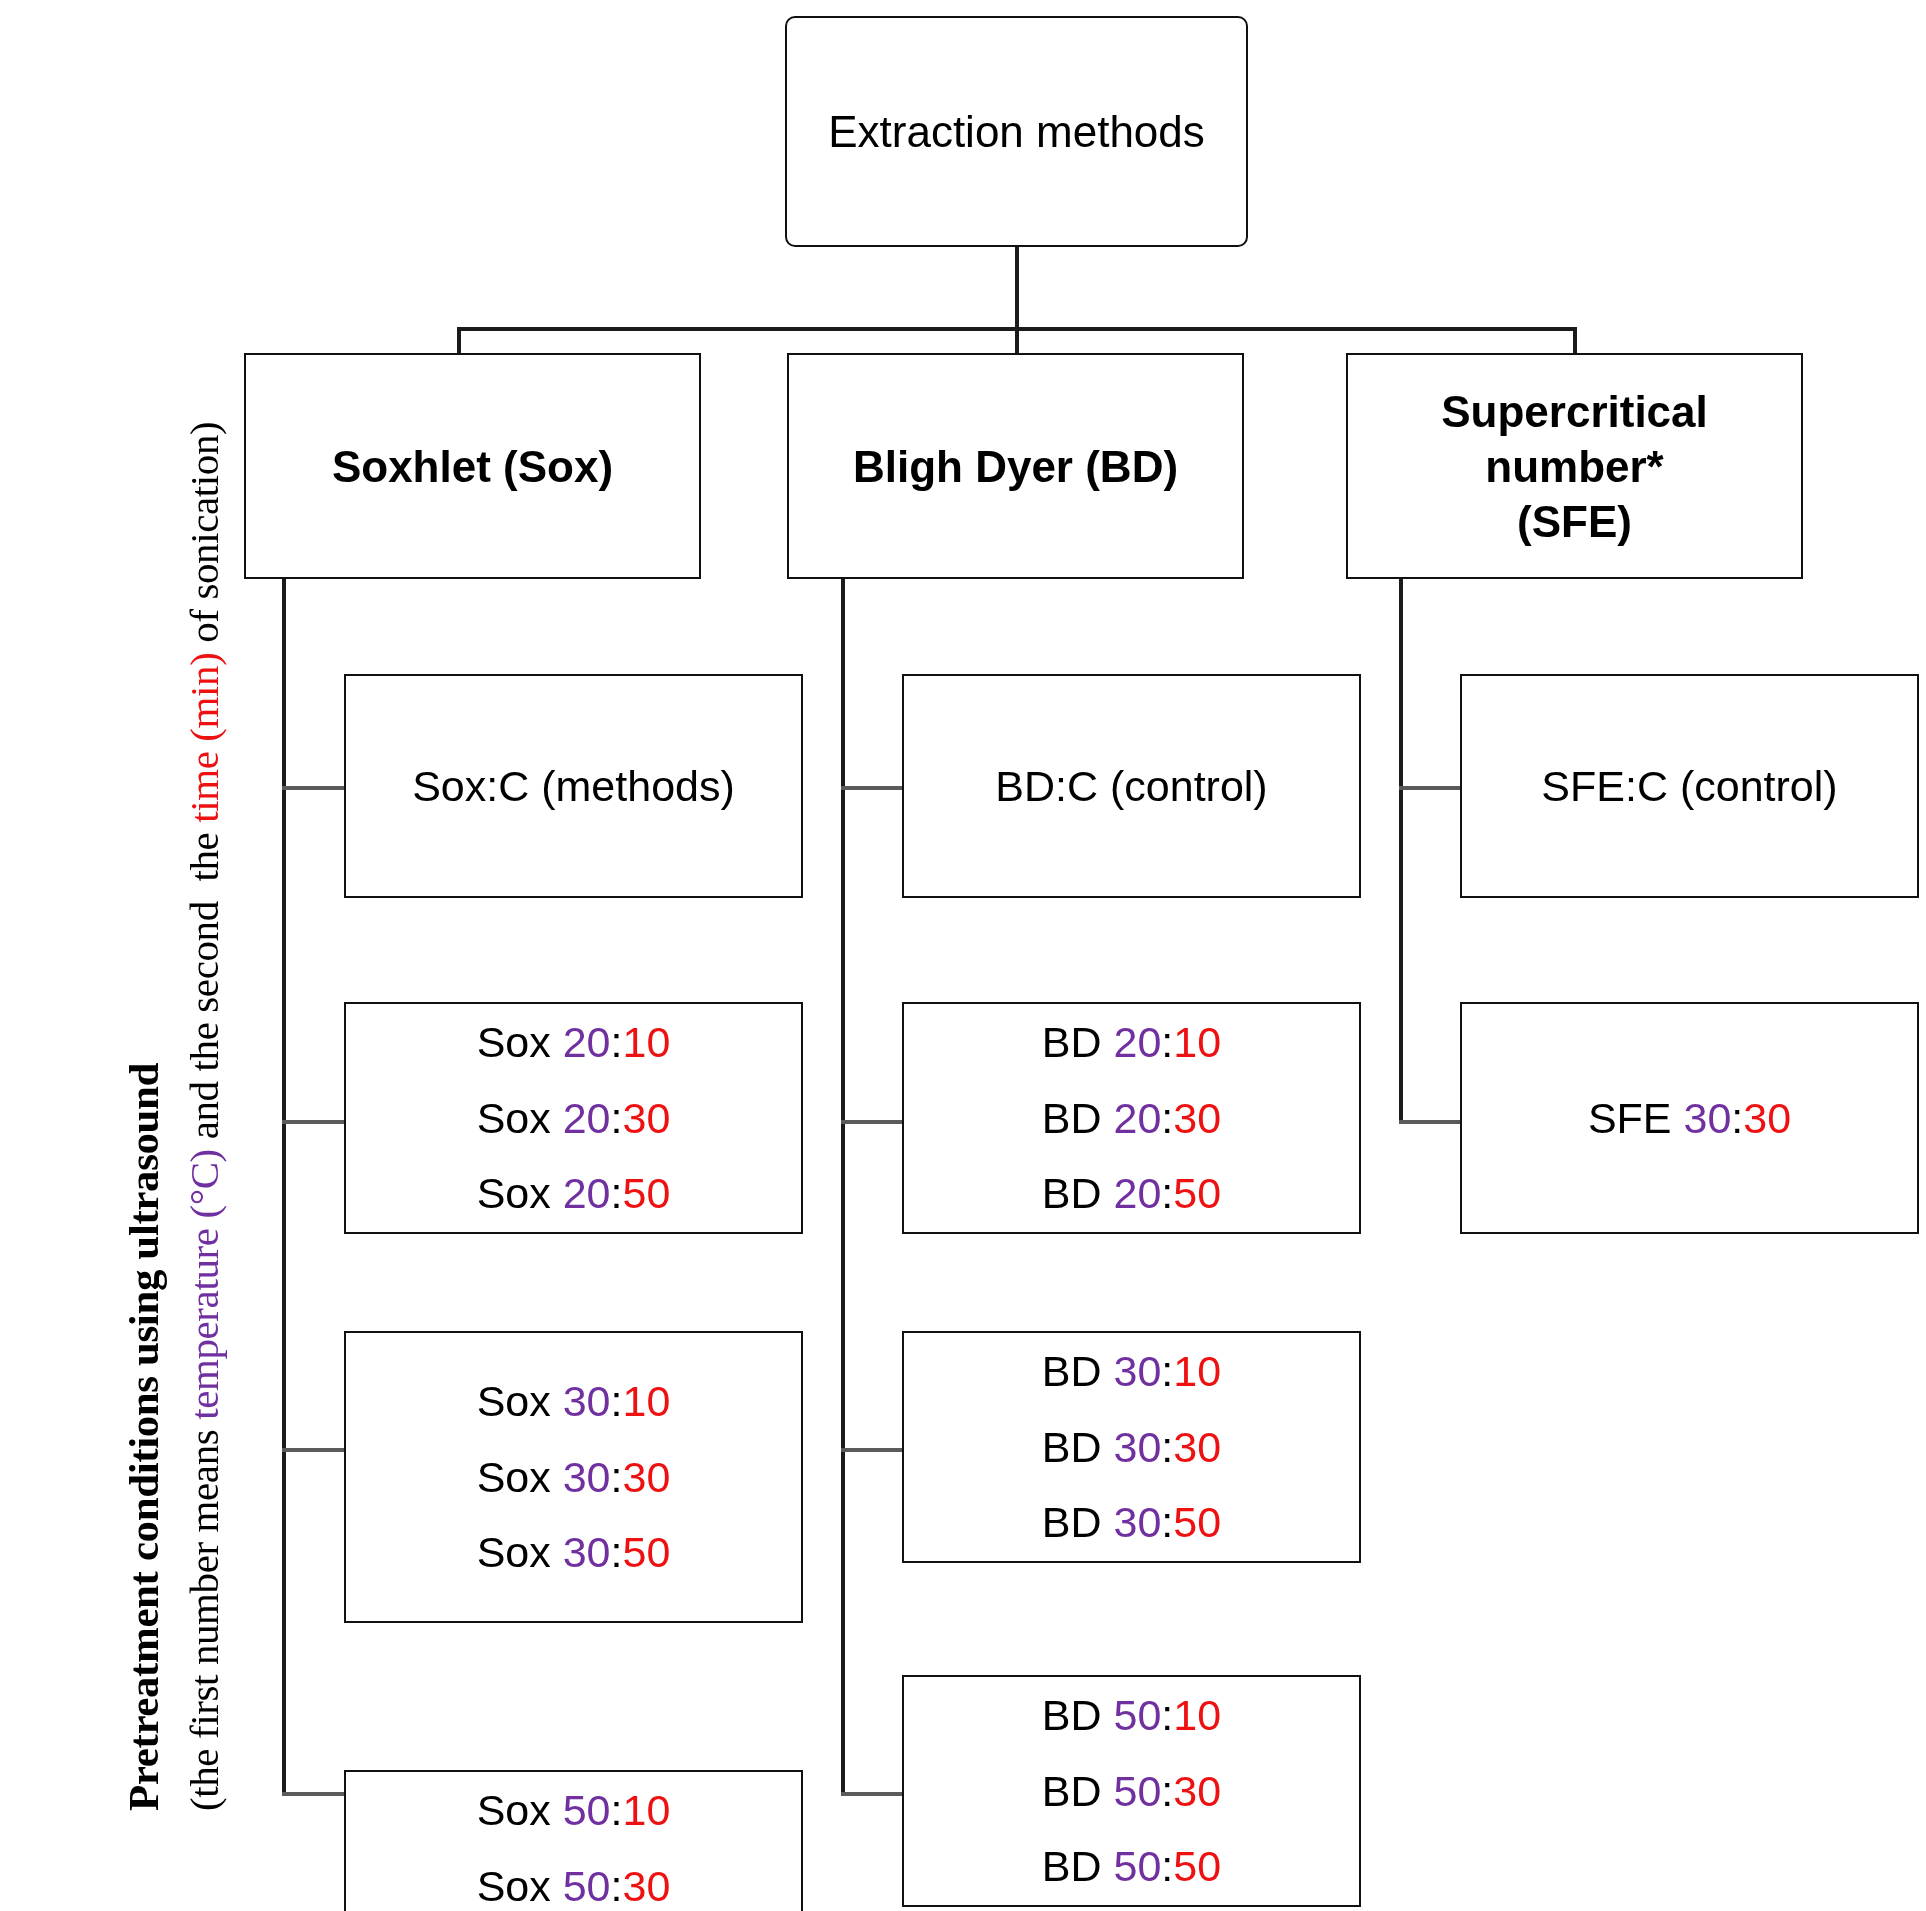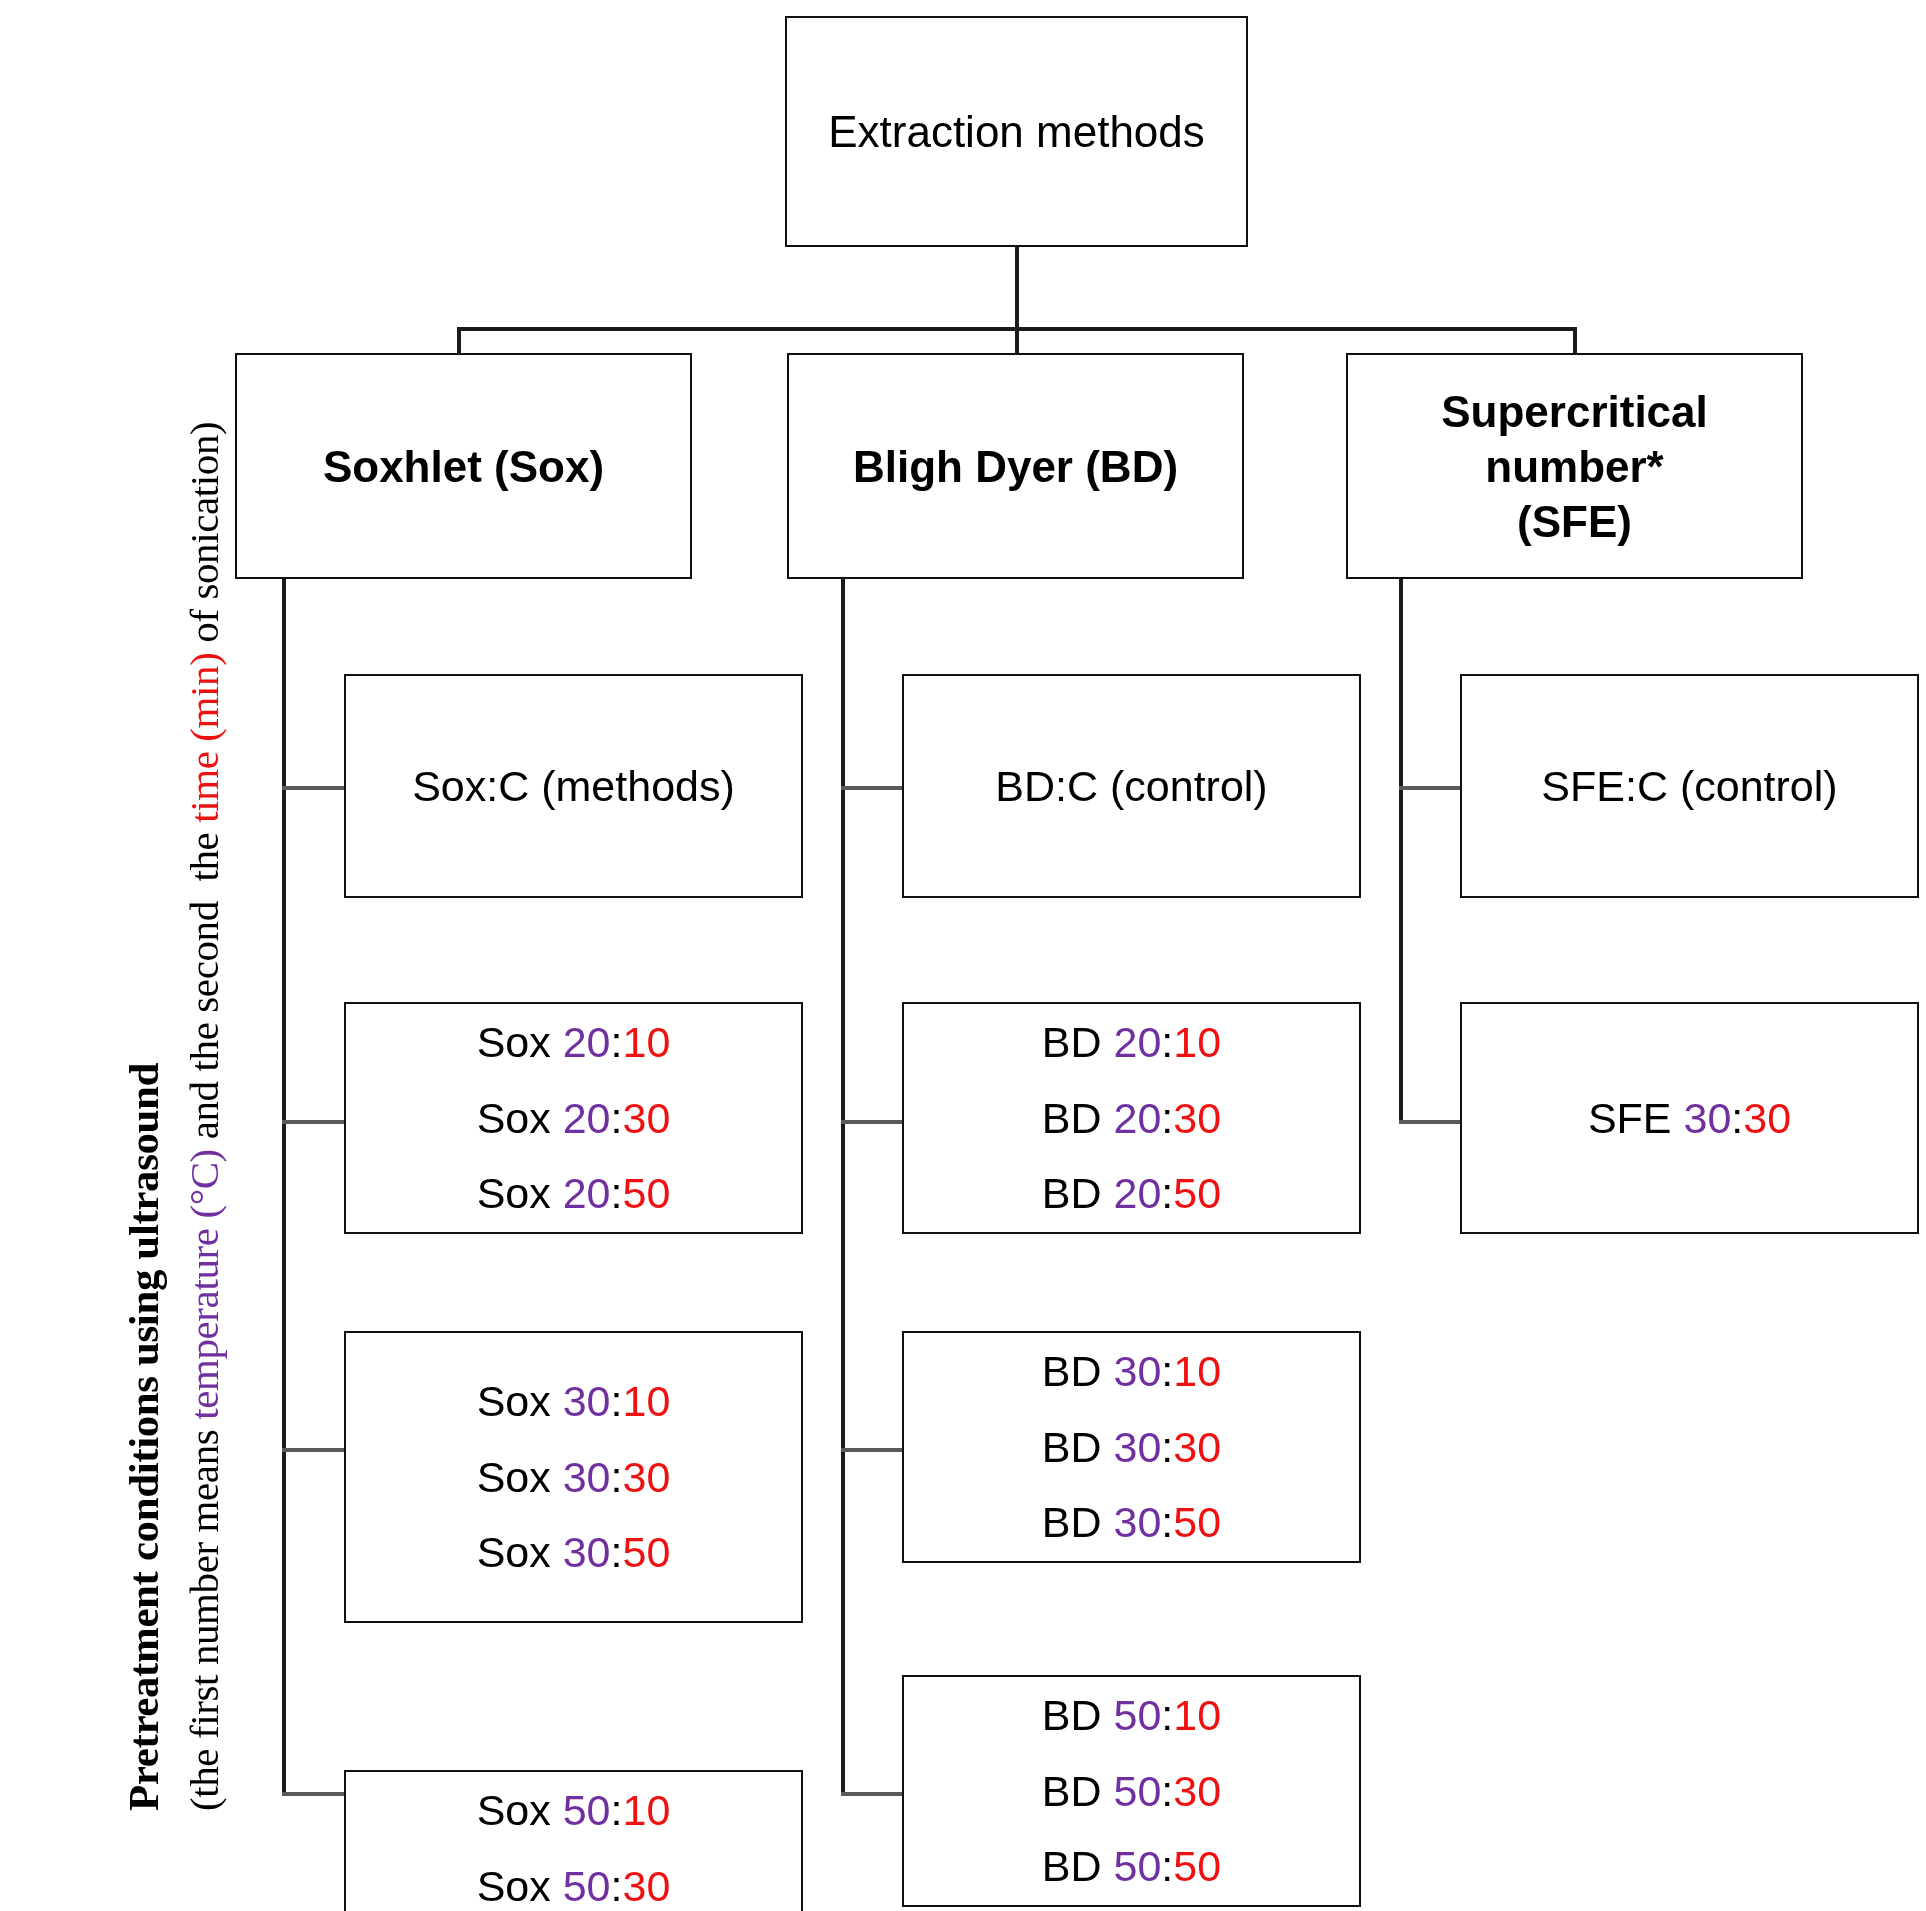--- a/index.html
+++ b/index.html
@@ -58,20 +58,21 @@
     display: flex;
     flex-direction: column;
     align-items: center;
     justify-content: center;
     text-align: center;
     color: #000000;
   }
   .box.root {
     font-size: 44px;
     font-weight: normal;
+    border-radius: 10px;
   }
   .box.method {
     font-weight: bold;
     font-size: 44px;
     line-height: 1.25;
   }
   .box.leaf {
     font-size: 43px;
     font-weight: normal;
     line-height: 1.0;
@@ -133,21 +134,21 @@
   <div class="stub" style="left:841px; top:1448px; width:63px;"></div>
   <div class="stub" style="left:841px; top:1792px; width:63px;"></div>
 
   <div class="stub" style="left:1399px; top:786px; width:63px;"></div>
   <div class="stub" style="left:1399px; top:1120px; width:63px;"></div>
 
   <div class="box root" style="left:785px; top:16.3px; width:463px; height:231px;">
     <span>Extraction methods</span>
   </div>
 
-  <div class="box method" style="left:235px; top:353px; width:457px; height:226px;">
+  <div class="box method" style="left:244px; top:353px; width:457px; height:226px;">
     <span>Soxhlet (Sox)</span>
   </div>
 
   <div class="box method" style="left:787px; top:353px; width:457px; height:226px;">
     <span>Bligh Dyer (BD)</span>
   </div>
 
   <div class="box method" style="left:1346px; top:353px; width:457px; height:226px;">
     <span>Supercritical number*</span>
     <span>(SFE)</span>

